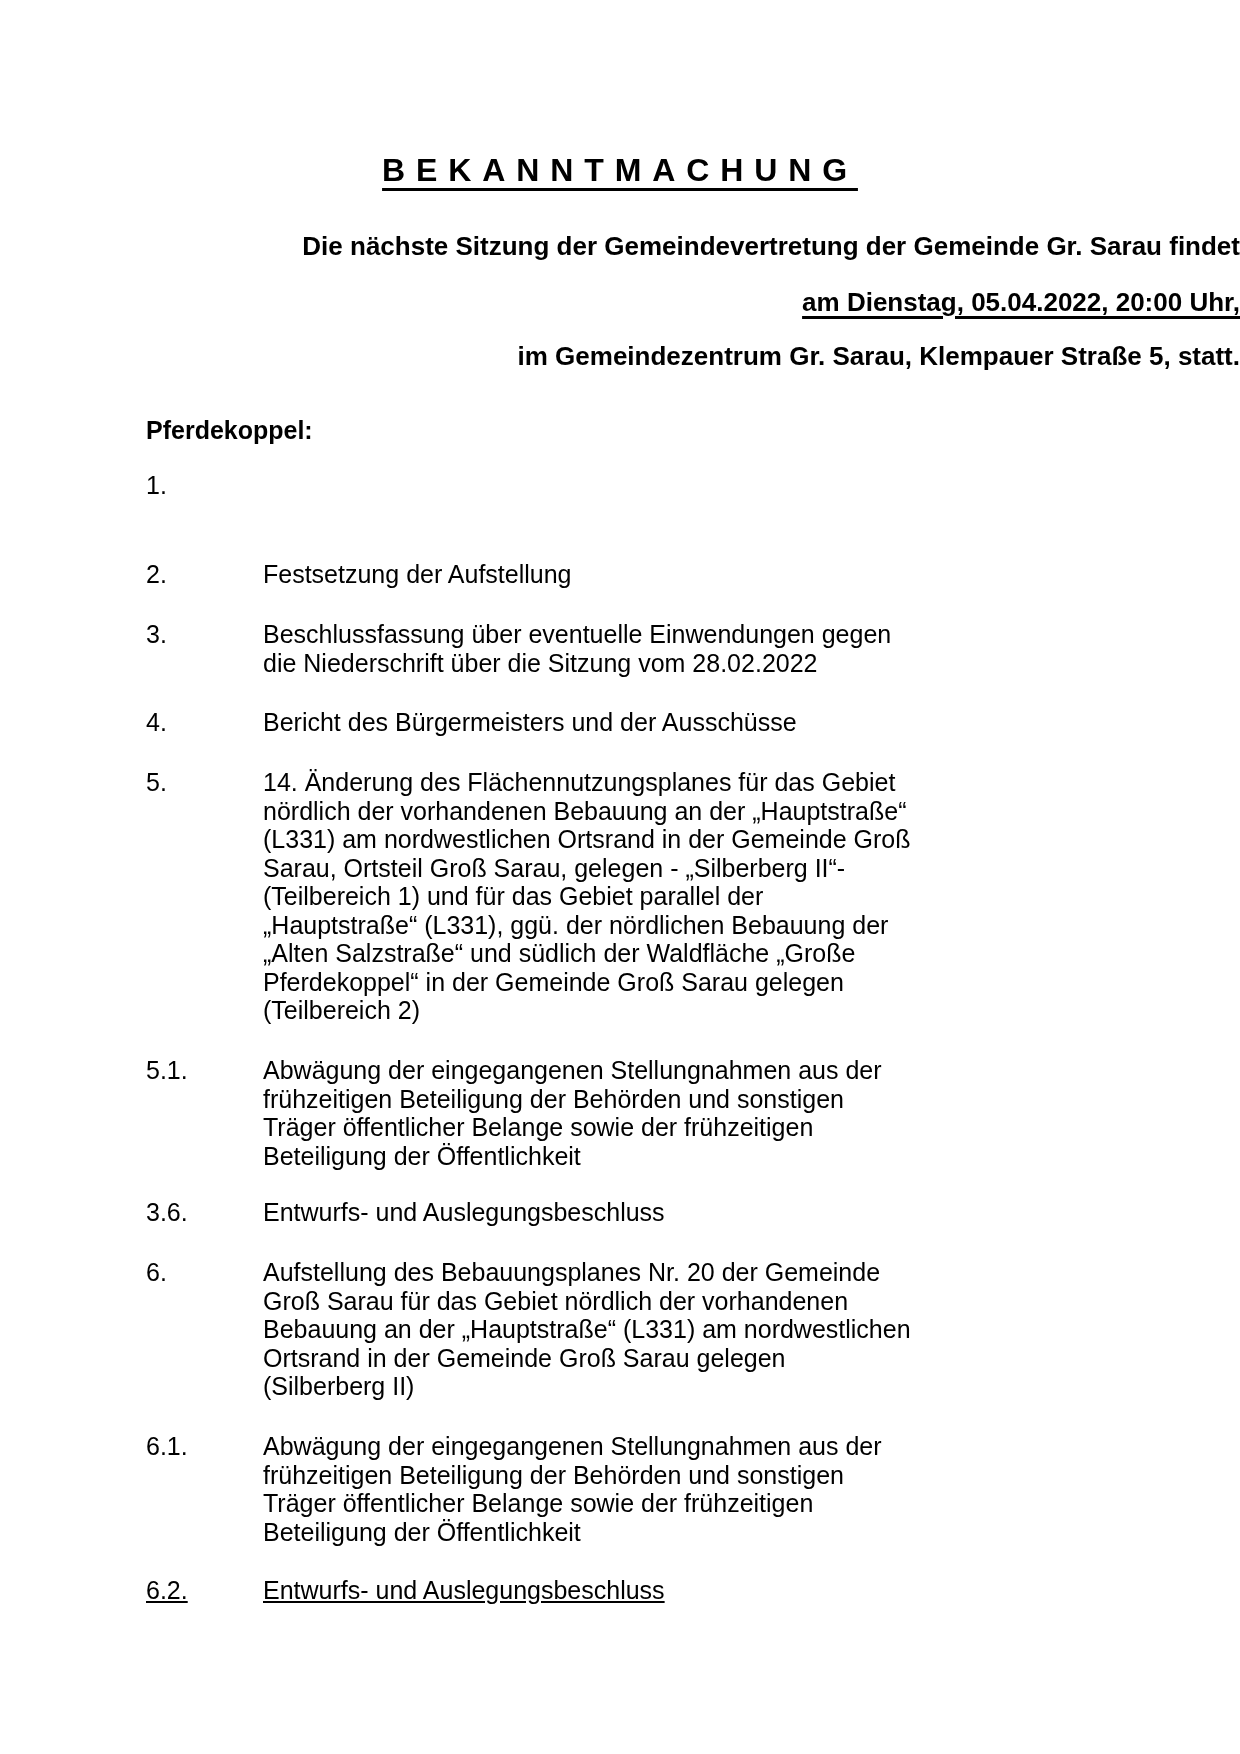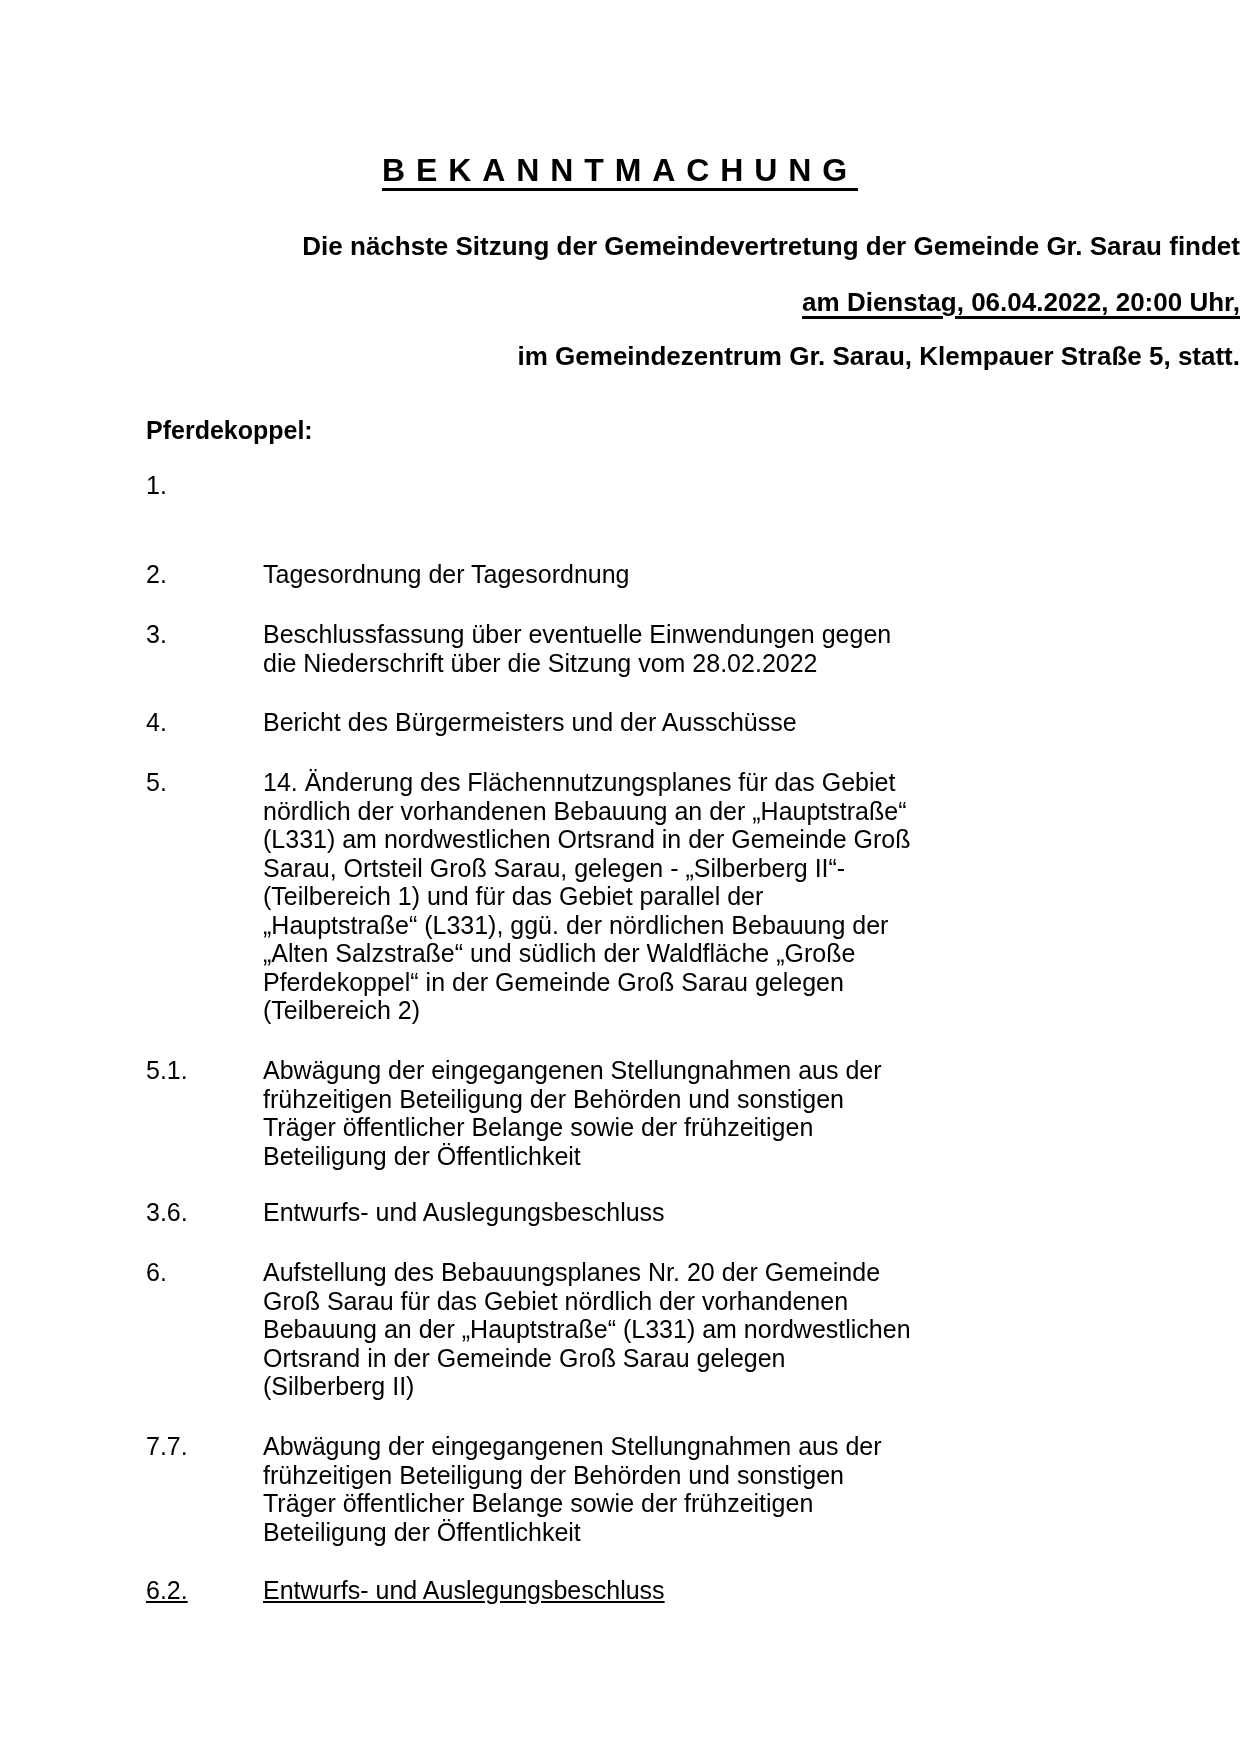--- a/index.html
+++ b/index.html
@@ -87,34 +87,34 @@
 
 <div class="page">
 
   <div class="doc-title">
     <span class="u">BEKANNTMACHUNG</span>
   </div>
 
   <div class="intro-line intro-line-1">Die nächste Sitzung der Gemeindevertretung der Gemeinde Gr. Sarau findet</div>
 
   <div class="intro-line intro-line-2">
-    <span class="u">am Dienstag, 06.04.2022, 20:00 Uhr,</span>
+    <span class="u">am Dienstag, 05.04.2022, 20:00 Uhr,</span>
   </div>
 
   <div class="intro-line intro-line-3">im Gemeindezentrum Gr. Sarau, Klempauer Straße 5, statt.</div>
 
   <div class="agenda-heading">Pferdekoppel:</div>
 
   <div class="agenda-row row-1">
     <span class="agenda-num">1.</span>
   </div>
 
   <div class="agenda-row row-2">
     <span class="agenda-num">2.</span>
-    <span class="agenda-text">Tagesordnung der Tagesordnung</span>
+    <span class="agenda-text">Festsetzung der Aufstellung</span>
   </div>
 
   <div class="agenda-row row-3">
     <span class="agenda-num">3.</span>
     <span class="agenda-text">Beschlussfassung über eventuelle Einwendungen gegen
 die Niederschrift über die Sitzung vom 28.02.2022</span>
   </div>
 
   <div class="agenda-row row-4">
     <span class="agenda-num">4.</span>
@@ -150,21 +150,21 @@
   <div class="agenda-row row-8">
     <span class="agenda-num">6.</span>
     <span class="agenda-text">Aufstellung des Bebauungsplanes Nr. 20 der Gemeinde
 Groß Sarau für das Gebiet nördlich der vorhandenen
 Bebauung an der „Hauptstraße“ (L331) am nordwestlichen
 Ortsrand in der Gemeinde Groß Sarau gelegen
 (Silberberg II)</span>
   </div>
 
   <div class="agenda-row row-9">
-    <span class="agenda-num">7.7.</span>
+    <span class="agenda-num">6.1.</span>
     <span class="agenda-text">Abwägung der eingegangenen Stellungnahmen aus der
 frühzeitigen Beteiligung der Behörden und sonstigen
 Träger öffentlicher Belange sowie der frühzeitigen
 Beteiligung der Öffentlichkeit</span>
   </div>
 
   <div class="agenda-row row-10">
     <span class="agenda-num">6.2.</span>
     <span class="agenda-text">Entwurfs- und Auslegungsbeschluss</span>
   </div>

